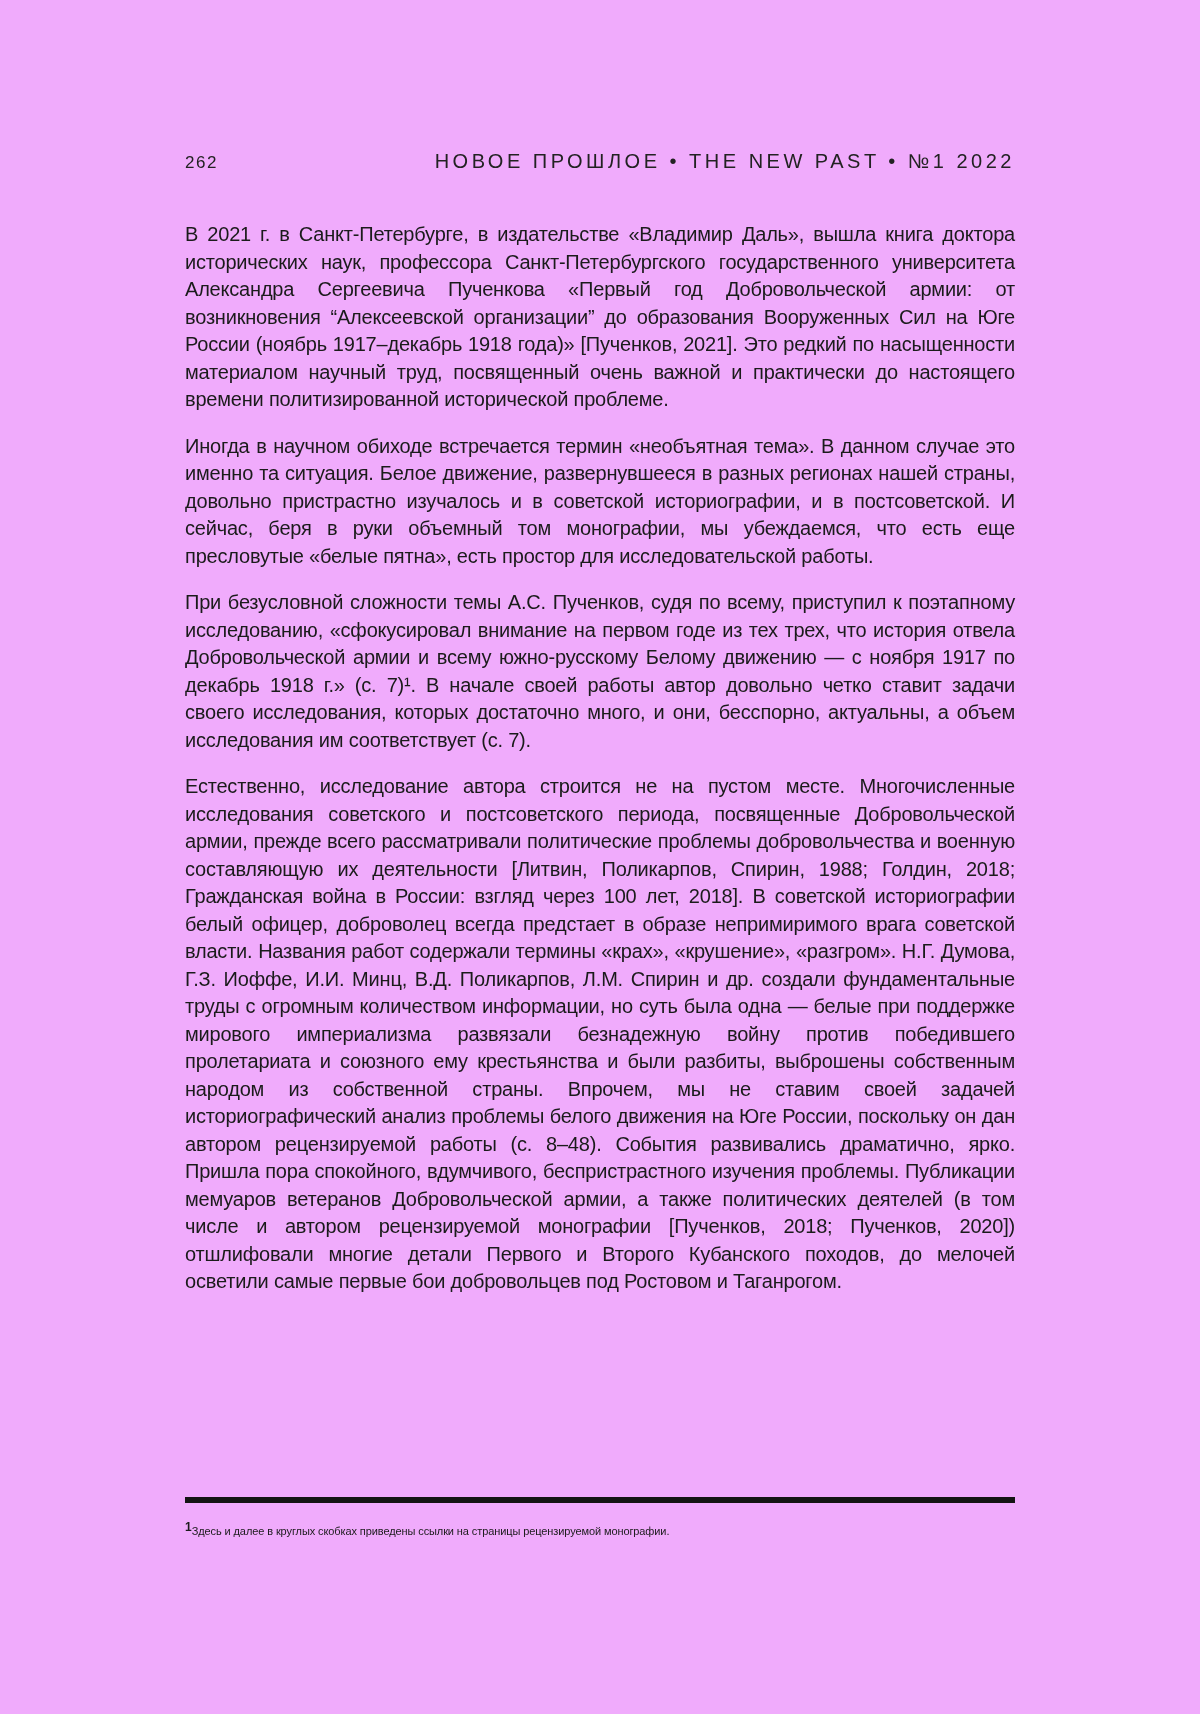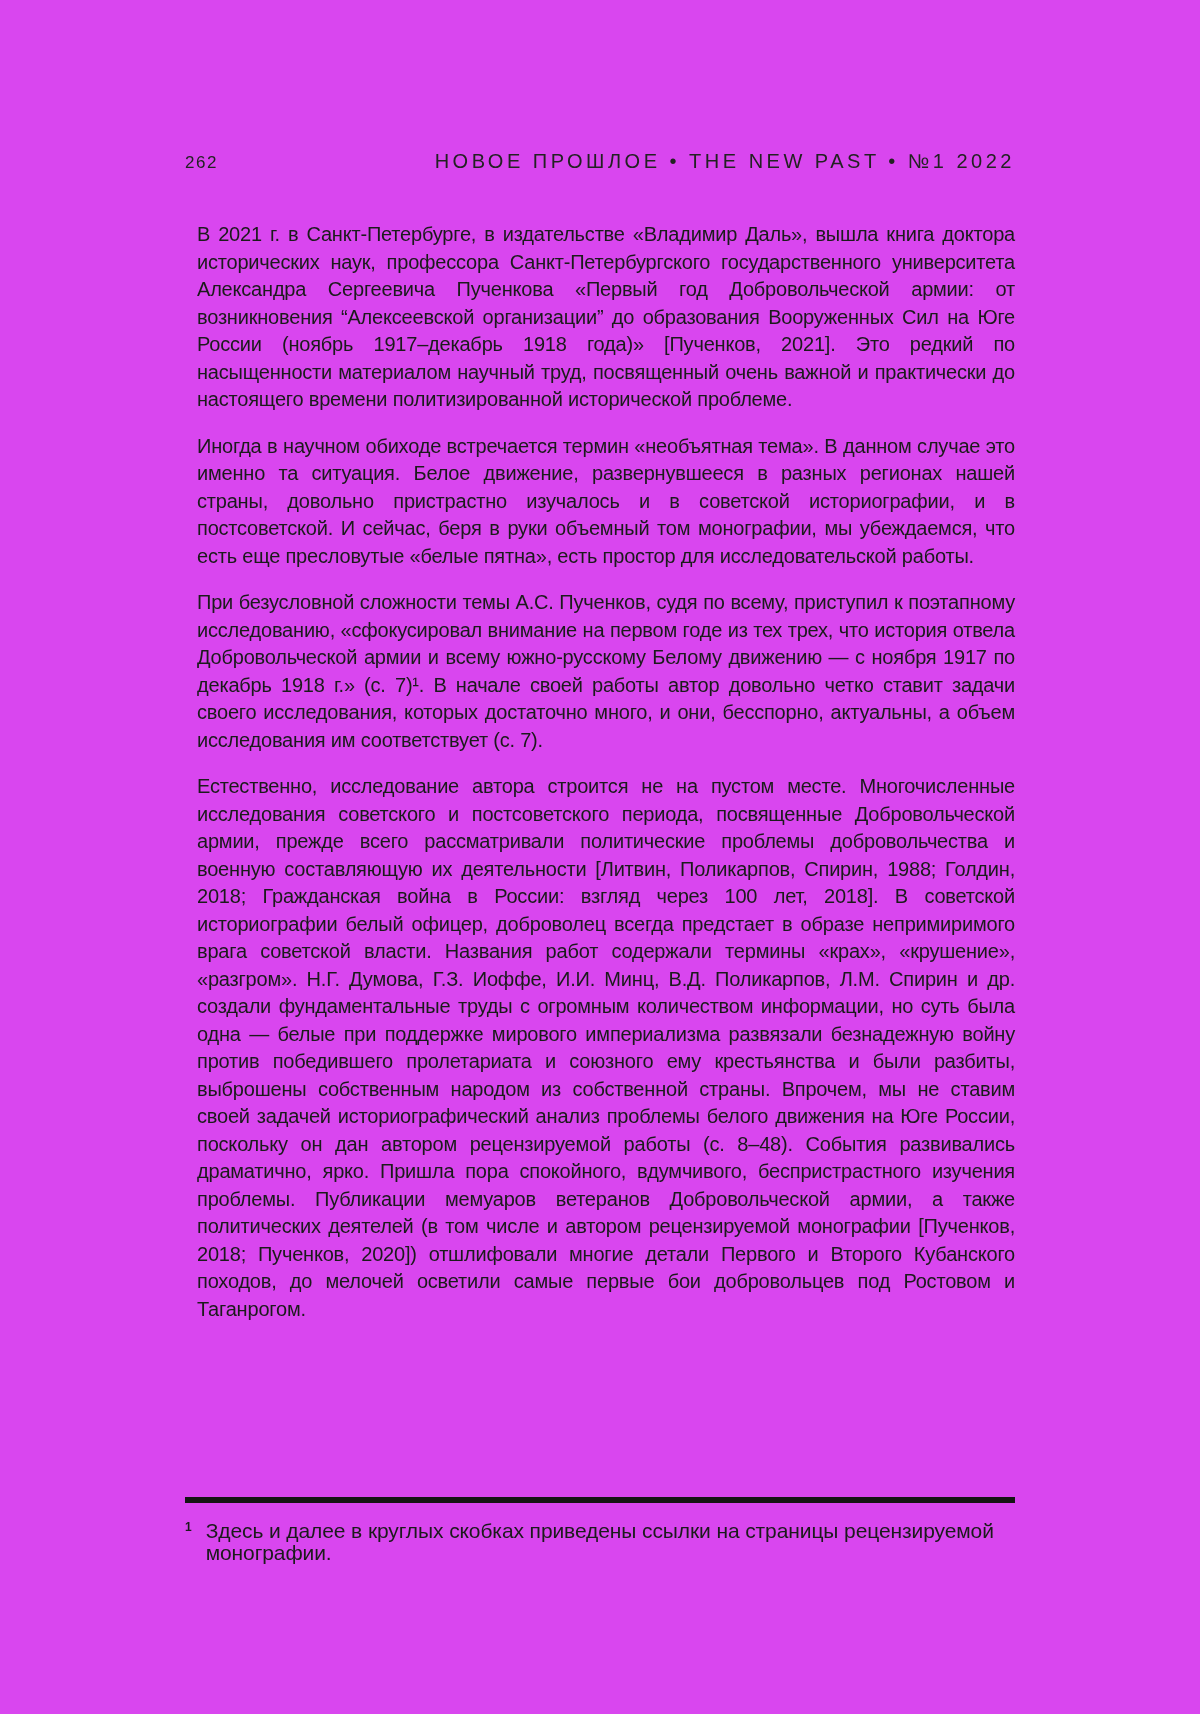--- a/index.html
+++ b/index.html
@@ -4,21 +4,21 @@
 <style>
   html, body {
     margin: 0;
     padding: 0;
     background: #ffffff;
   }
   .page {
     position: relative;
     width: 1200px;
     height: 1714px;
-    background: #d946ef;
+    background: #f0abfc;
     font-family: "Liberation Sans", "DejaVu Sans", sans-serif;
     color: #1b1b1b;
     overflow: hidden;
   }
   .page-header {
     position: absolute;
     top: 150px;
     left: 185px;
     width: 830px;
     display: flex;
@@ -36,21 +36,21 @@
     white-space: nowrap;
     color: #222;
   }
   .article {
     position: absolute;
     top: 221px;
     left: 185px;
     width: 830px;
   }
   .article p {
-    margin: 0 0 19px 12px;
+    margin: 0 0 19px 0;
     font-size: 20px;
     line-height: 27.5px;
     letter-spacing: -0.2px;
     text-align: justify;
     color: #1b1b1b;
   }
   .footnote-block {
     position: absolute;
     top: 1497px;
     left: 185px;
@@ -67,22 +67,22 @@
     align-items: flex-start;
   }
   .fn-marker {
     font-size: 12px;
     font-weight: bold;
     line-height: 1;
     margin-top: 1px;
     flex: 0 0 auto;
   }
   .fn-text {
-    margin-left: 14px;
-    font-size: 21px;
+    margin-left: 0;
+    font-size: 11px;
     line-height: 22px;
     letter-spacing: -0.1px;
     color: #1b1b1b;
   }
 </style>
 </head>
 <body>
 
 <div class="page">
 

